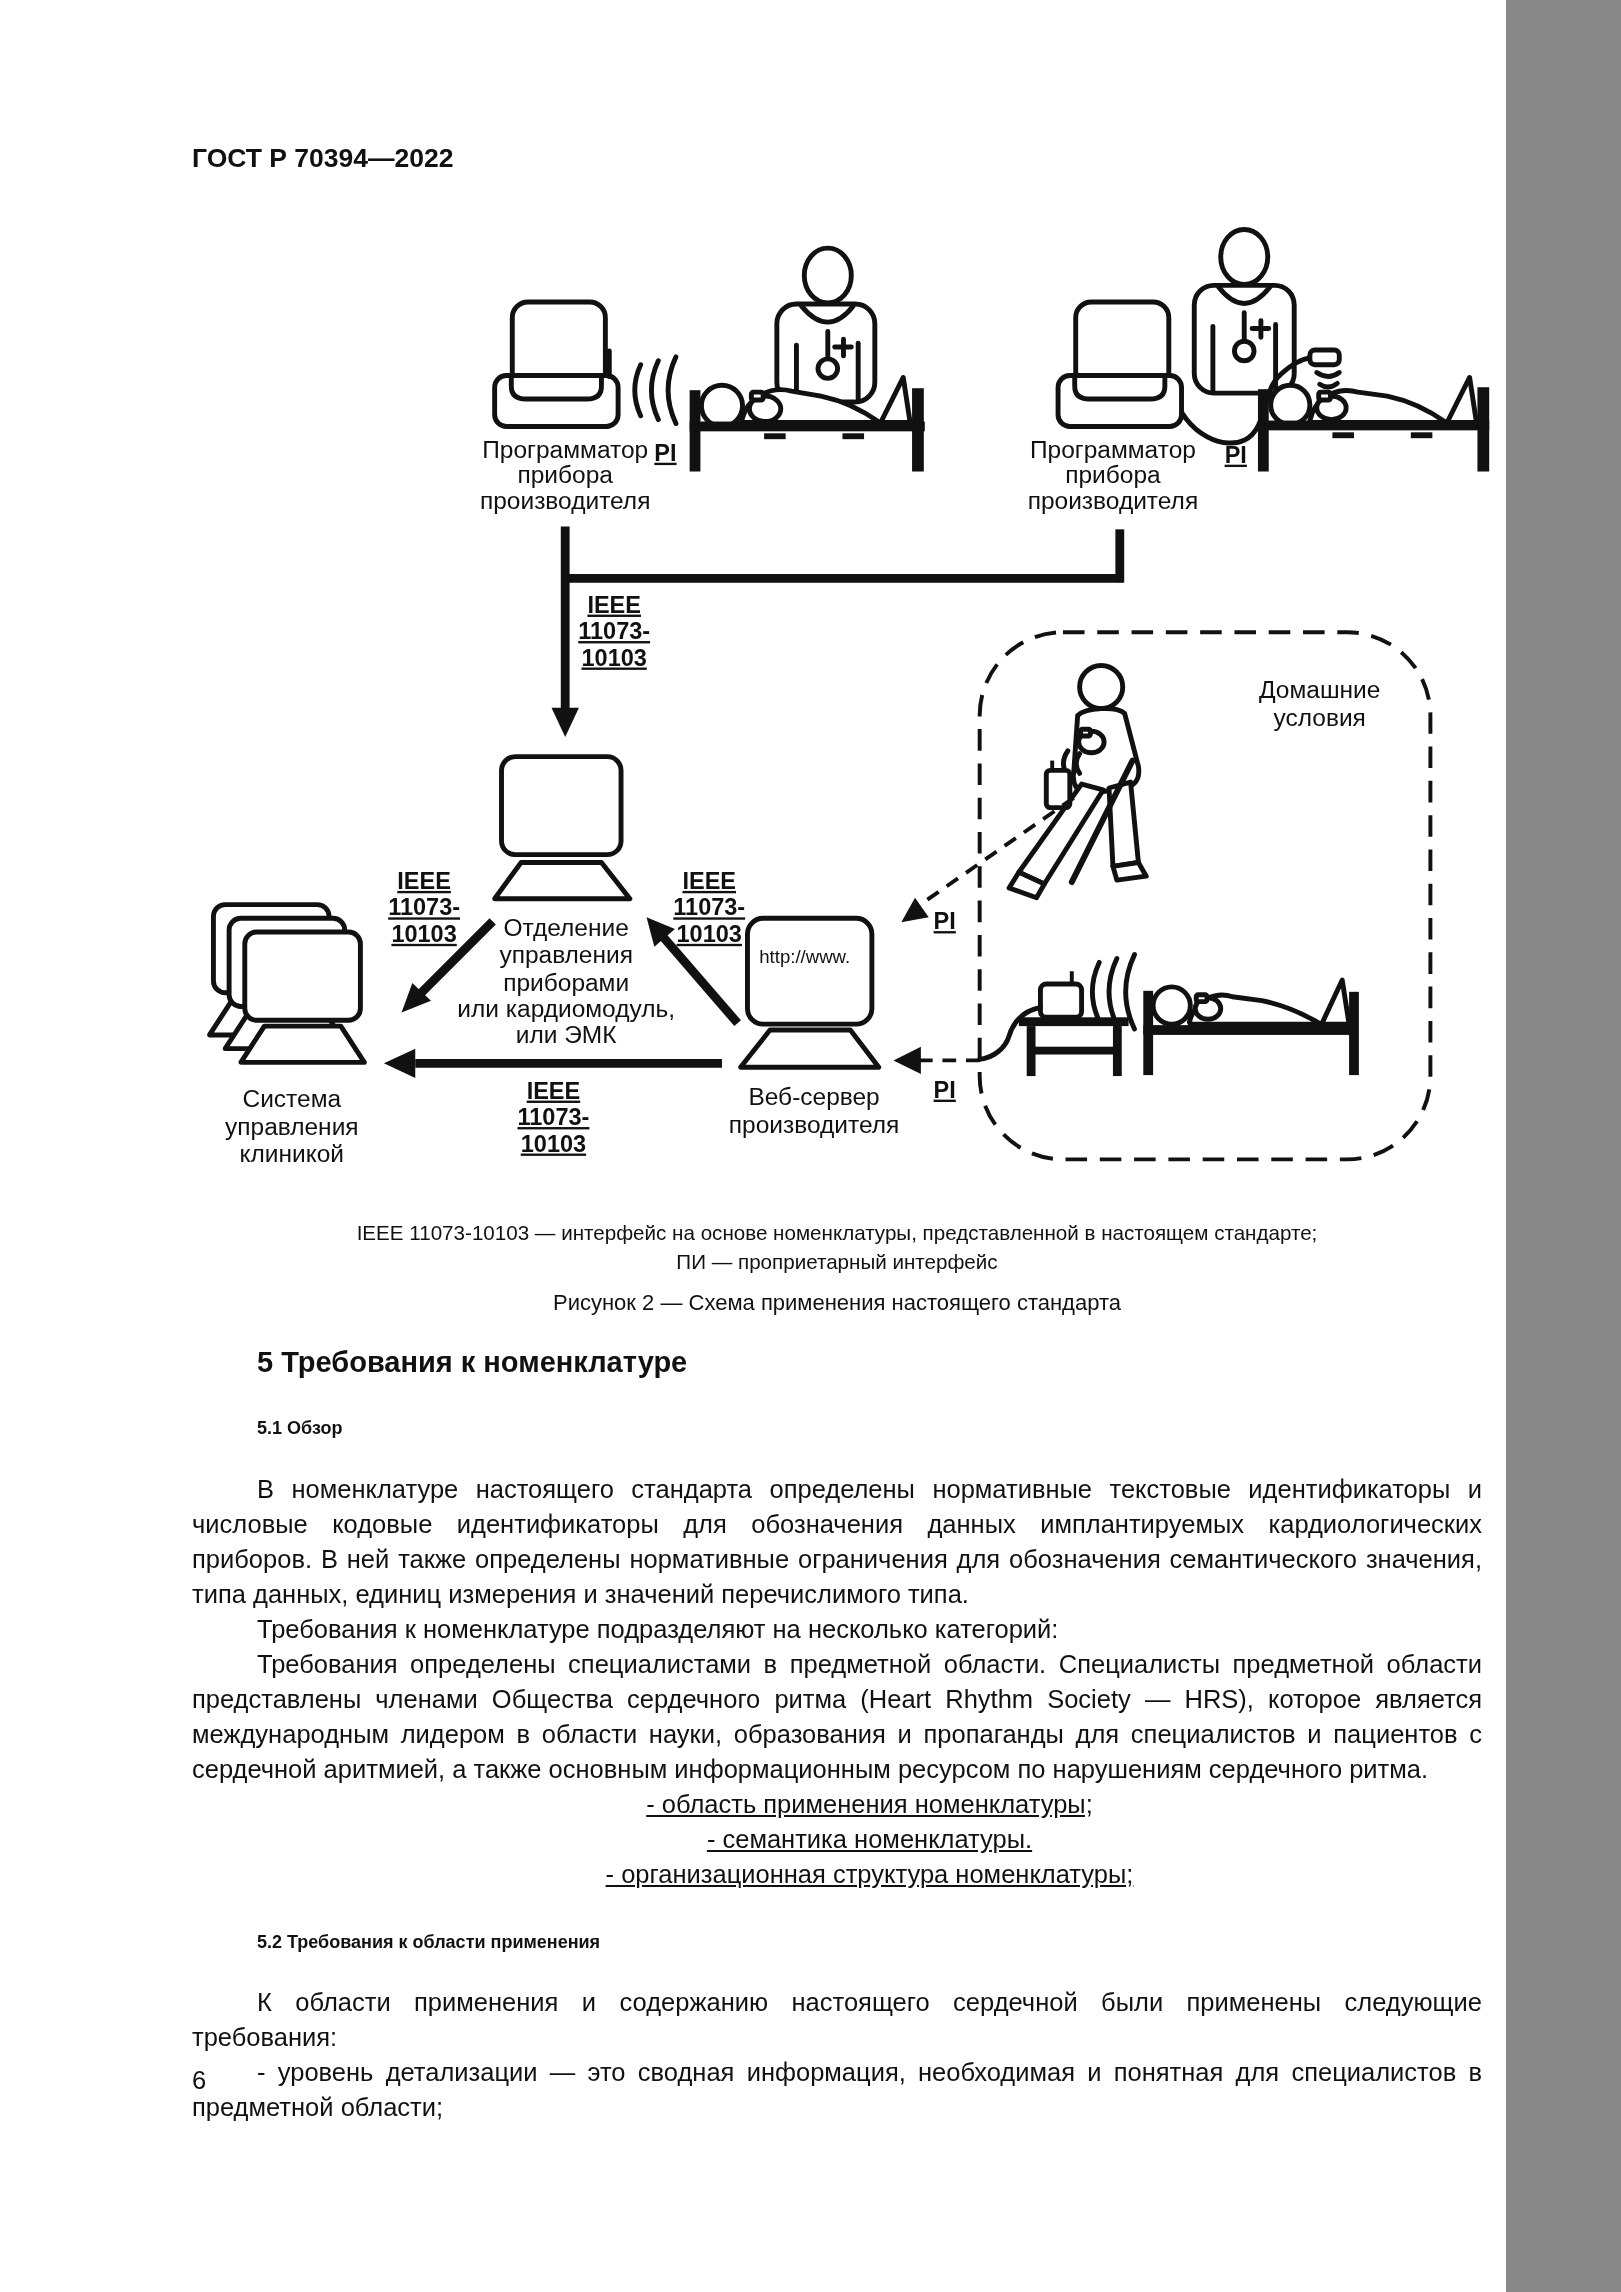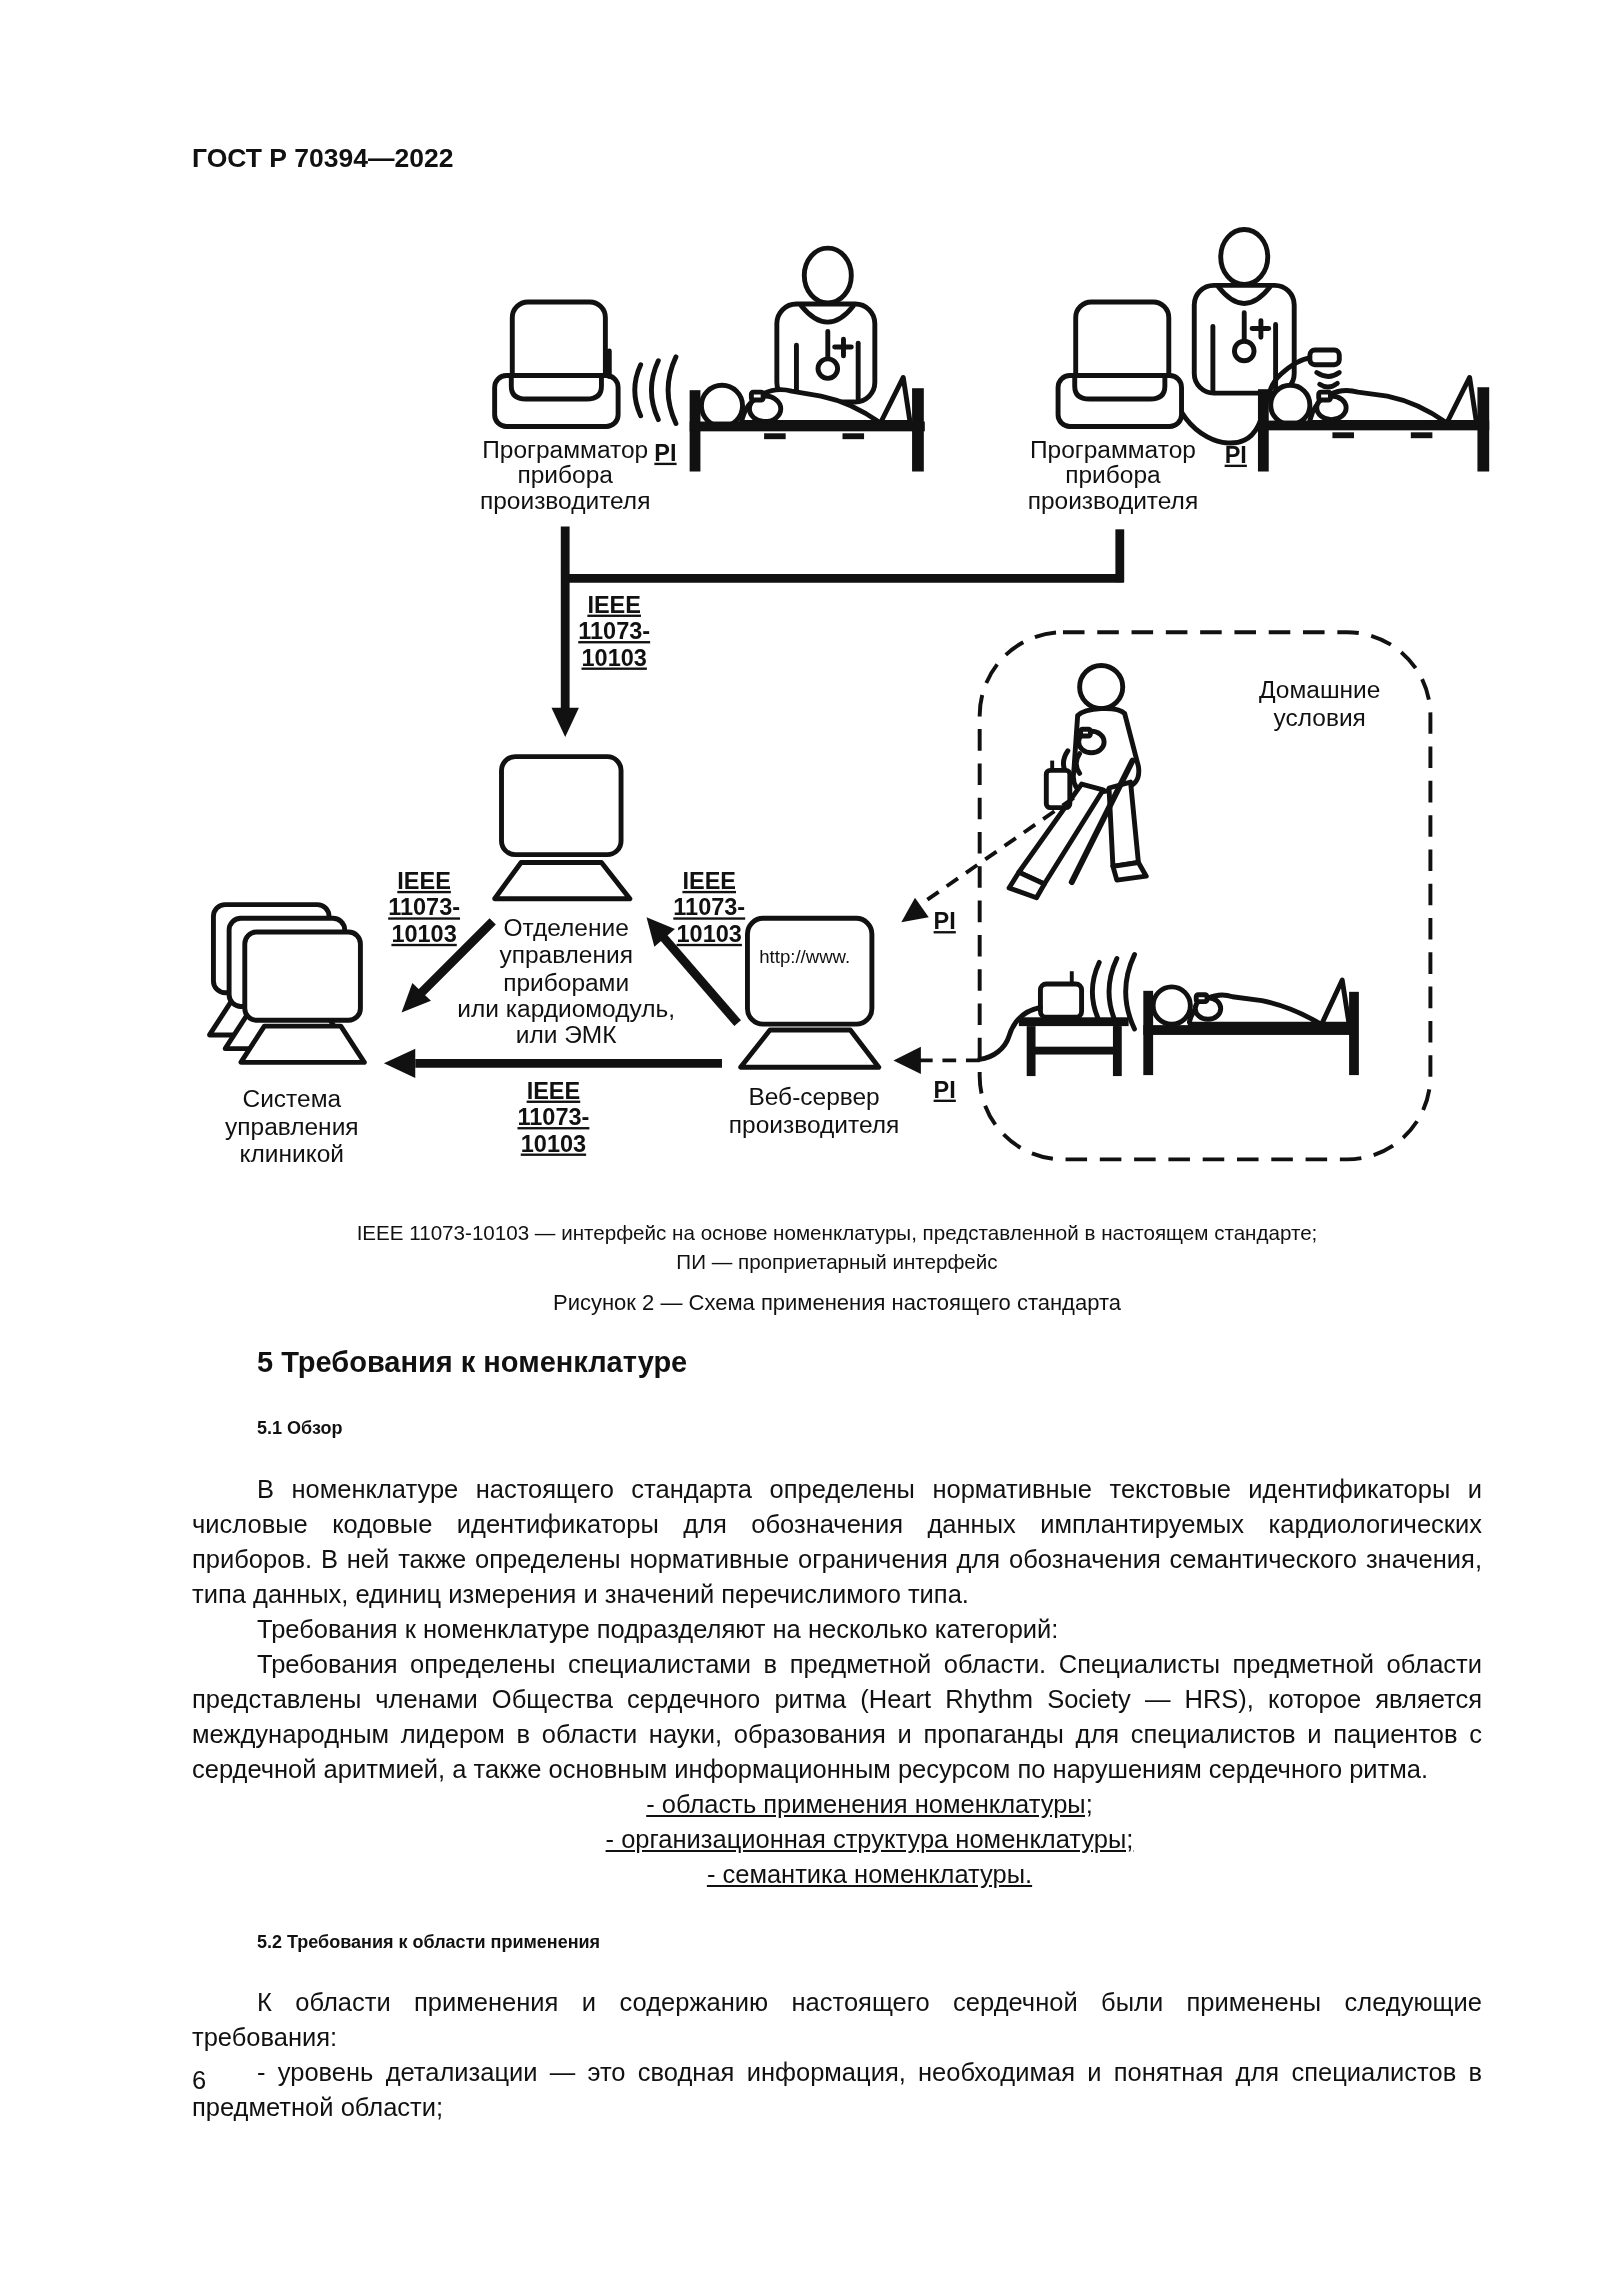--- a/index.html
+++ b/index.html
@@ -1,16 +1,16 @@
 <!DOCTYPE html>
 <html><head>
 <meta charset="utf-8">
 <style>
   html,body{margin:0;padding:0;background:#888;}
-  .page{position:relative;width:1621px;height:2293px;background:#ffffff;
+  .page{position:relative;width:1506px;height:2293px;background:#ffffff;
         font-family:"Liberation Sans",sans-serif;color:#111;overflow:hidden;}
   .doc-header{position:absolute;left:192px;top:143px;font-size:26.5px;font-weight:bold;}
   .figure-svg{position:absolute;left:137px;top:147px;width:1362px;height:1039px;}
   .figure-svg text{font-family:"Liberation Sans",sans-serif;fill:#111;}
   .lbl{font-size:25px;text-anchor:middle;}
   .ieee{font-size:24px;font-weight:bold;text-anchor:middle;text-decoration:underline;}
   .pi{font-size:24px;font-weight:bold;text-decoration:underline;}
   .url{font-size:19px;}
   .st{fill:none;stroke:#111;stroke-width:5;stroke-linecap:round;stroke-linejoin:round;}
   .fw{fill:#ffffff;stroke:#111;stroke-width:5;stroke-linejoin:round;}
@@ -256,22 +256,22 @@
 
   <div class="fig-caption">Рисунок 2 — Схема применения настоящего стандарта</div>
 
   <div class="body-text">
     <h1>5 Требования к номенклатуре</h1>
     <h2>5.1 Обзор</h2>
     <p>В номенклатуре настоящего стандарта определены нормативные текстовые идентификаторы и числовые кодовые идентификаторы для обозначения данных имплантируемых кардиологических приборов. В ней также определены нормативные ограничения для обозначения семантического значения, типа данных, единиц измерения и значений перечислимого типа.</p>
     <p>Требования к номенклатуре подразделяют на несколько категорий:</p>
     <p>Требования определены специалистами в предметной области. Специалисты предметной области представлены членами Общества сердечного ритма (Heart Rhythm Society — HRS), которое является международным лидером в области науки, образования и пропаганды для специалистов и пациентов с сердечной аритмией, а также основным информационным ресурсом по нарушениям сердечного ритма.</p>
     <p class="bullet">- область применения номенклатуры;</p>
+    <p class="bullet">- семантика номенклатуры.</p>
     <p class="bullet">- организационная структура номенклатуры;</p>
-    <p class="bullet">- семантика номенклатуры.</p>
     <h2 class="sp">5.2 Требования к области применения</h2>
     <p>К области применения и содержанию настоящего сердечной были применены следующие требования:</p>
     <p>- уровень детализации — это сводная информация, необходимая и понятная для специалистов в предметной области;</p>
   </div>
 
   <div class="page-number">6</div>
 
 </div>
 
 

